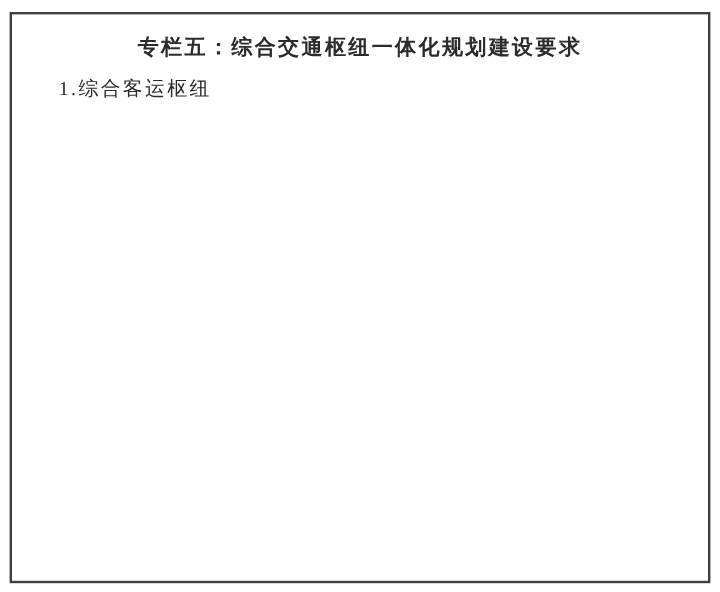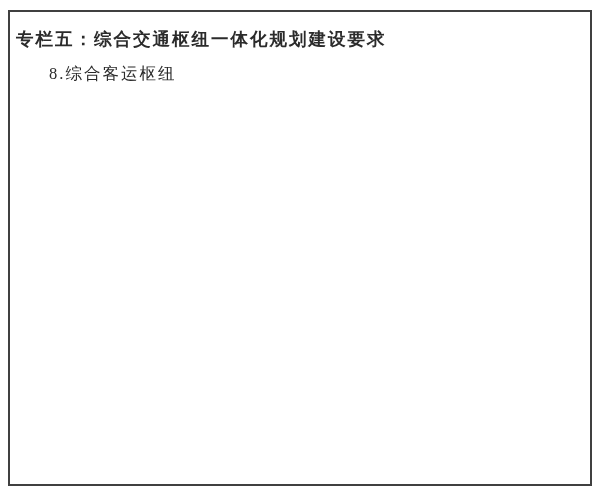--- a/index.html
+++ b/index.html
@@ -30,21 +30,21 @@
     background: var(--bg-color);
     padding: 16px 6px 8px 6px;
     overflow: hidden;
   }
   .panel-title {
     font-family: "Liberation Sans", "DejaVu Sans", sans-serif;
     font-weight: bold;
     font-size: 17.5px;
     line-height: 22px;
     letter-spacing: 2px;
-    text-align: left;
+    text-align: center;
     color: var(--text-color);
     margin-bottom: 12px;
     white-space: nowrap;
   }
   .section-heading,
   .section-paragraph {
     font-family: "Liberation Serif", "DejaVu Serif", serif;
     font-size: 16.5px;
     line-height: 24.8px;
     letter-spacing: 2px;
@@ -57,19 +57,19 @@
   }
 </style>
 </head>
 <body>
 
 <div class="page">
   <div class="panel">
     <div class="panel-title">专栏五：综合交通枢纽一体化规划建设要求</div>
 
     <div class="section">
-      <div class="section-heading">8.综合客运枢纽</div>
+      <div class="section-heading">1.综合客运枢纽</div>
     </div>
 
     <div class="section">
     </div>
   </div>
 </div>
 
 </body></html>

